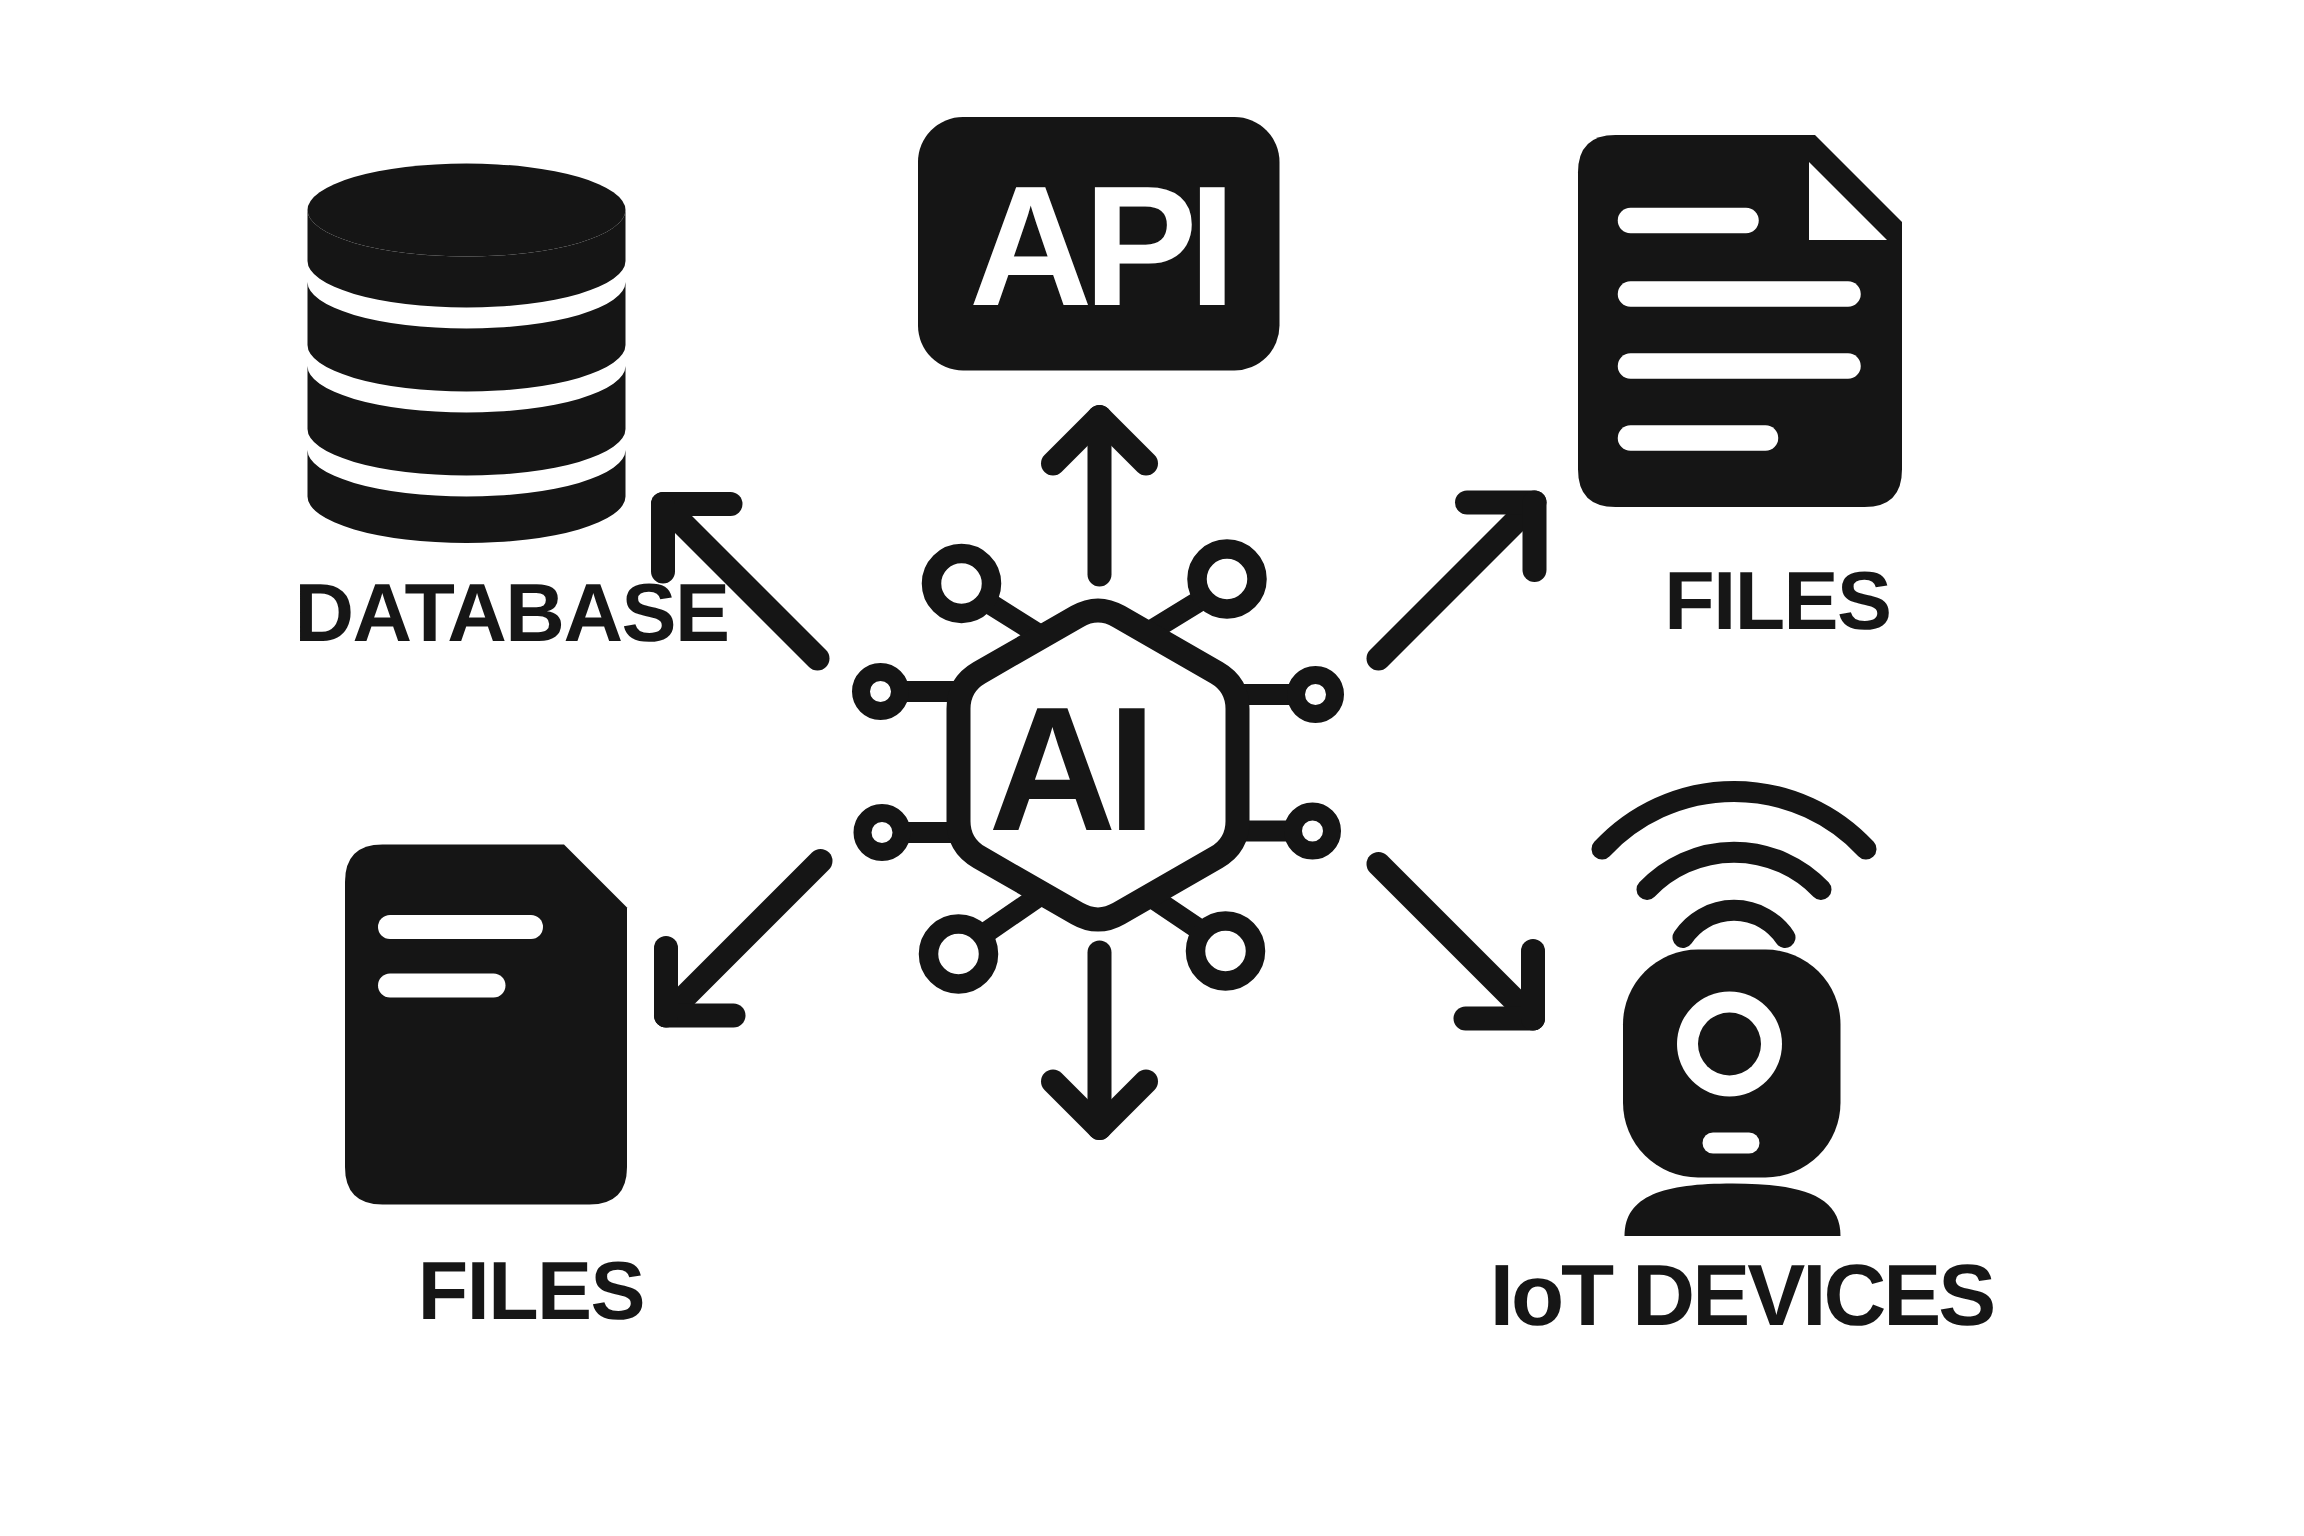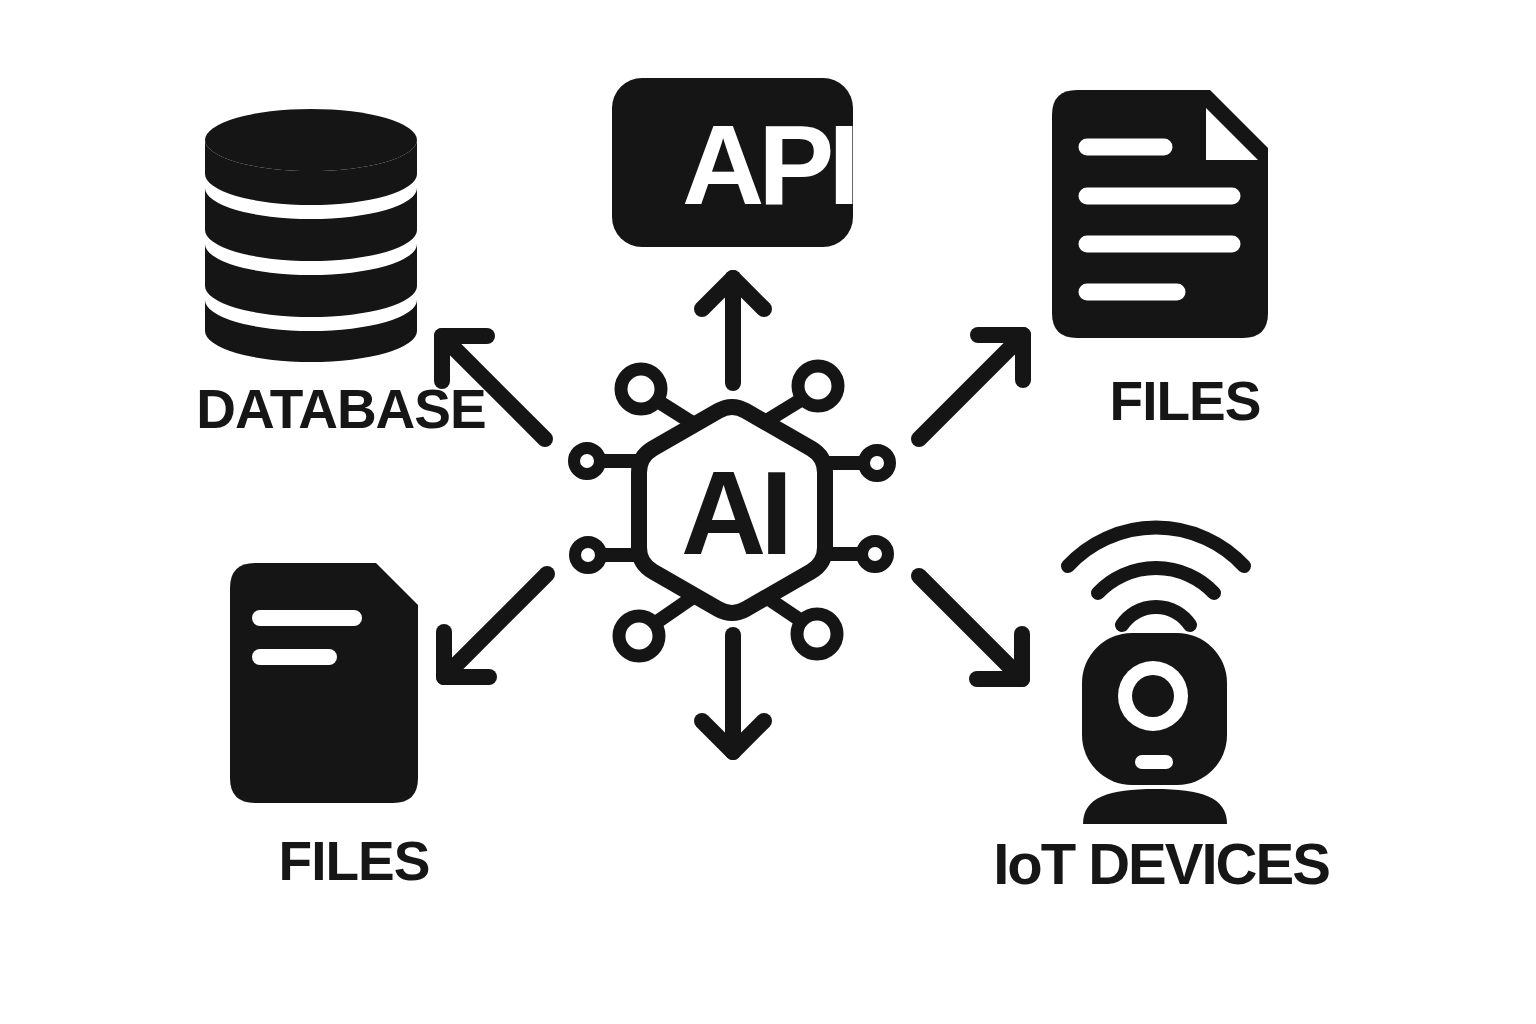--- a/index.html
+++ b/index.html
@@ -30,21 +30,20 @@
     letter-spacing: -1px;
     white-space: nowrap;
     line-height: 1;
   }
   .label-small { font-size: 55px; margin-left: 24px; }
   .label-iot   { font-size: 58px; letter-spacing: -2px; }
   .label-api {
     font-size: 114px;
     color: #ffffff;
     letter-spacing: -6px;
-    margin-left: 36px;
   }
   .label-ai {
     font-size: 118px;
     color: #161616;
     letter-spacing: -6px;
   }
 </style>
 </head>
 <body>
 
@@ -153,19 +152,19 @@
       </g>
     </g>
   </svg>
 
   <div class="label label-small" style="left:317px; top:409px;">DATABASE</div>
 
   <div class="label label-api" style="left:732px; top:165px;">API</div>
 
   <div class="label label-small" style="left:1161px; top:401px;">FILES</div>
 
-  <div class="label label-ai" style="left:734px; top:513px;">AI</div>
+  <div class="label label-ai" style="left:712px; top:513px;">AI</div>
 
   <div class="label label-small" style="left:330px; top:861px;">FILES</div>
 
   <div class="label label-iot" style="left:1161px; top:864px;">IoT DEVICES</div>
 
 </div>
 
 </body></html>

